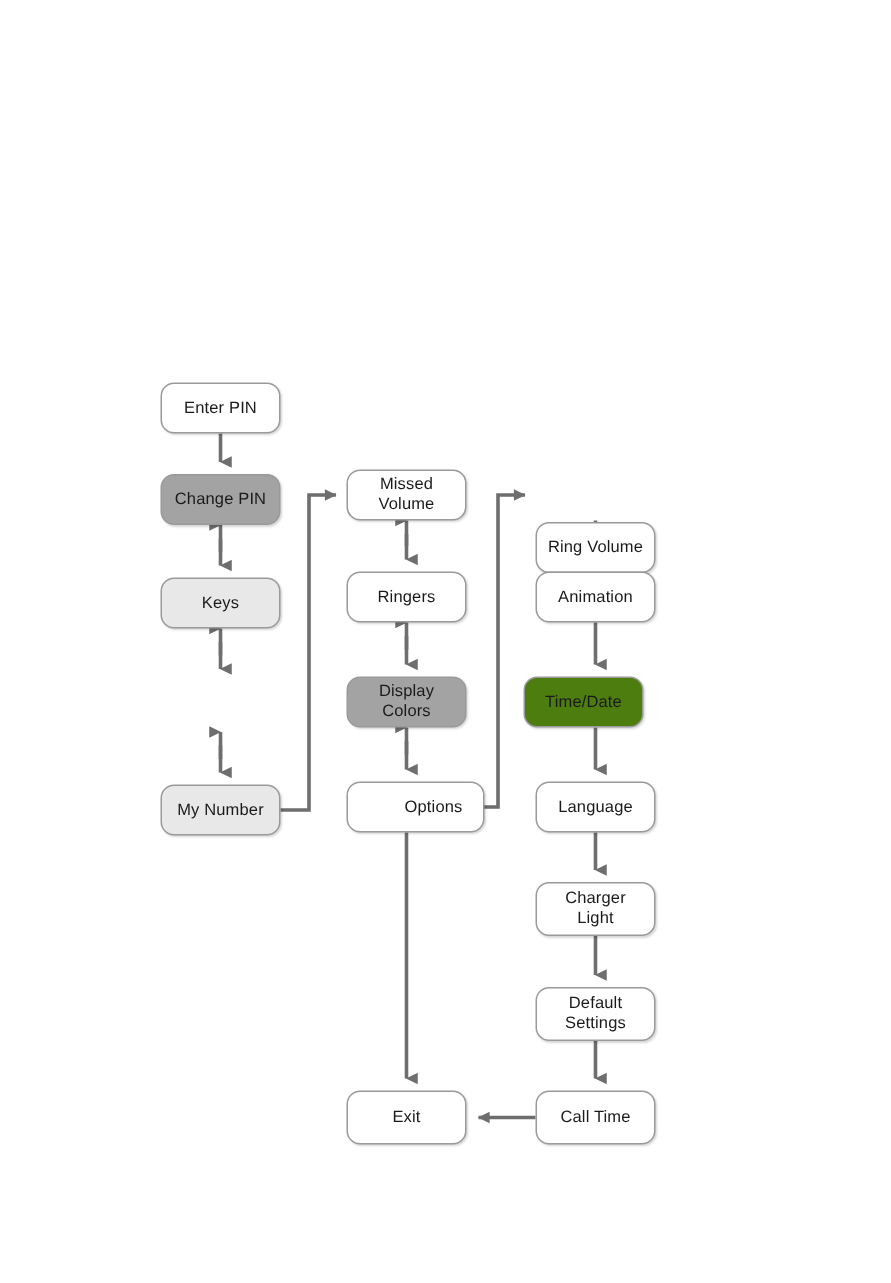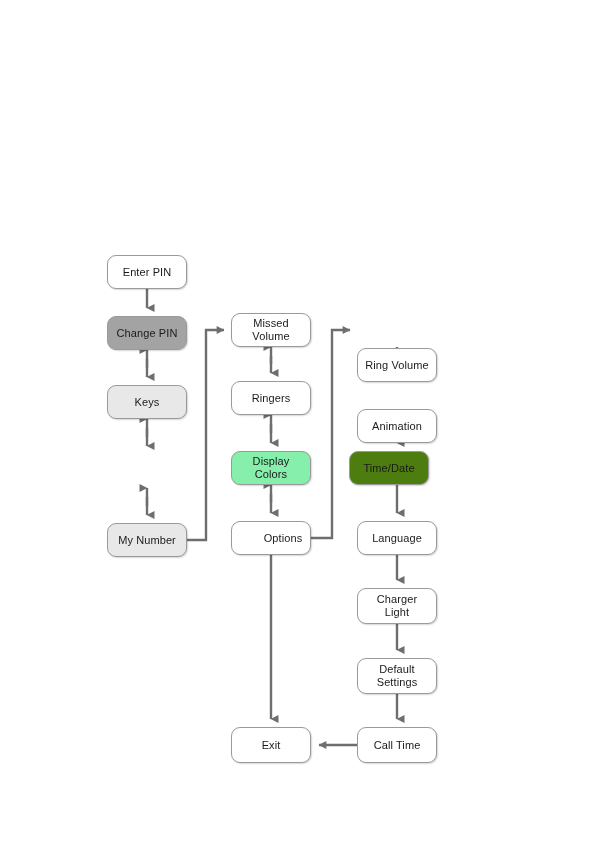--- a/index.html
+++ b/index.html
@@ -151,35 +151,35 @@
   <div class="node shaded" id="node-my-number" style="left: 107px; top: 523px; width: 80px; height: 34px; background: rgb(232, 232, 232); border-color: rgb(154, 154, 154); color: rgb(26, 26, 26);">
     <span class="node-label">My Number</span>
   </div>
 
   <div class="node" id="node-missed-calls" style="left: 231px; top: 313px; width: 80px; height: 34px; background: rgb(255, 255, 255); border-color: rgb(154, 154, 154); color: rgb(26, 26, 26);">
     <span class="node-label">Missed Volume</span>
   </div>
   <div class="node" id="node-ringers" style="left: 231px; top: 381px; width: 80px; height: 34px; background: rgb(255, 255, 255); border-color: rgb(154, 154, 154); color: rgb(26, 26, 26);">
     <span class="node-label">Ringers</span>
   </div>
-  <div class="node" id="node-display-colors" style="left: 231px; top: 451px; width: 80px; height: 34px; background: #86efac; border-color: rgb(154, 154, 154); color: rgb(26, 26, 26);">
+  <div class="node" id="node-display-colors" style="left: 231px; top: 451px; width: 80px; height: 34px; background: #a3a3a3; border-color: rgb(154, 154, 154); color: rgb(26, 26, 26);">
     <span class="node-label">Display
 Colors</span>
   </div>
-  <div class="node" id="node-options" style="left: 231px; top: 521px; width: 80px; height: 34px; background: rgb(255, 255, 255); border-color: rgb(154, 154, 154); color: rgb(26, 26, 26); padding-left: 24px;">
+  <div class="node" id="node-options" style="left: 231px; top: 521px; width: 92px; height: 34px; background: rgb(255, 255, 255); border-color: rgb(154, 154, 154); color: rgb(26, 26, 26); padding-left: 24px;">
     <span class="node-label">Options</span>
   </div>
   <div class="node" id="node-exit" style="left: 231px; top: 727px; width: 80px; height: 36px; background: rgb(255, 255, 255); border-color: rgb(154, 154, 154); color: rgb(26, 26, 26);">
     <span class="node-label">Exit</span>
   </div>
 
   <div class="node" id="node-ring-volume" style="left: 357px; top: 313px; width: 80px; height: 34px; background: rgb(255, 255, 255); border-color: rgb(154, 154, 154); color: rgb(26, 26, 26); margin-top: 35px;">
     <span class="node-label">Ring Volume</span>
   </div>
-  <div class="node" id="node-animation" style="left: 357px; top: 381px; width: 80px; height: 34px; background: rgb(255, 255, 255); border-color: rgb(154, 154, 154); color: rgb(26, 26, 26); margin-top: 28px;">
+  <div class="node" id="node-animation" style="left: 357px; top: 381px; width: 80px; height: 34px; background: rgb(255, 255, 255); border-color: rgb(154, 154, 154); color: rgb(26, 26, 26);">
     <span class="node-label">Animation</span>
   </div>
   <div class="node" id="node-time-date" style="left: 349px; top: 451px; width: 80px; height: 34px; background: #4d7c0f; border-color: rgb(154, 154, 154); color: rgb(26, 26, 26);">
     <span class="node-label">Time/Date</span>
   </div>
   <div class="node" id="node-language" style="left: 357px; top: 521px; width: 80px; height: 34px; background: rgb(255, 255, 255); border-color: rgb(154, 154, 154); color: rgb(26, 26, 26);">
     <span class="node-label">Language</span>
   </div>
   <div class="node" id="node-charger-light" style="left: 357px; top: 588px; width: 80px; height: 36px; background: rgb(255, 255, 255); border-color: rgb(154, 154, 154); color: rgb(26, 26, 26); justify-content: center;">
     <span class="node-label">Charger

